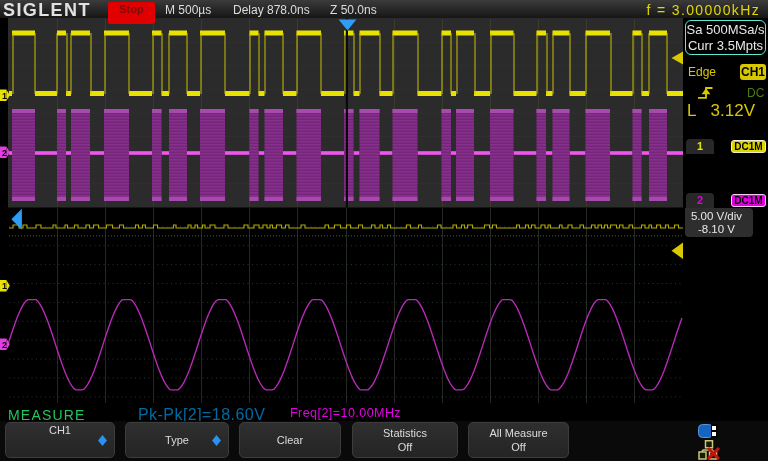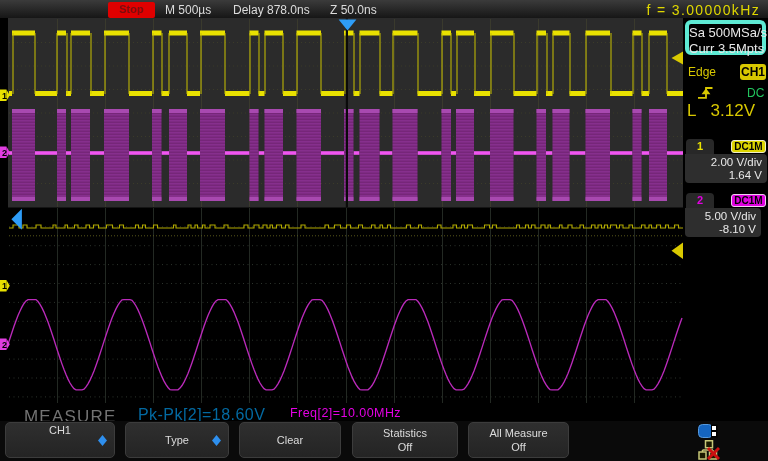--- a/index.html
+++ b/index.html
@@ -2,21 +2,21 @@
 <html><head><meta charset="utf-8"><style>
 *{margin:0;padding:0;box-sizing:border-box;}
 html,body{width:768px;height:461px;background:#000;overflow:hidden;
 font-family:"Liberation Sans",sans-serif;}
 .abs{position:absolute;}
 #topbar{position:absolute;left:0;top:0;width:768px;height:18px;
 background:linear-gradient(#3b3b3b,#161616);}
 .tb{position:absolute;top:3px;font-size:12px;color:#dcdcdc;white-space:nowrap;}
 #logo{position:absolute;left:3px;top:0px;font-size:18px;font-weight:bold;
 color:#e2e2e2;letter-spacing:1.4px;}
-#stop{position:absolute;left:108px;top:2px;width:47px;height:16px;background:#e00000;
+#stop{position:absolute;left:108px;top:2px;width:47px;height:22px;background:#e00000;
 border-radius:2px;color:#7c0c0c;font-weight:bold;font-size:11px;text-align:center;line-height:14px;}
 #ftext{position:absolute;right:8px;top:2px;font-size:14px;letter-spacing:1.35px;color:#e0d800;}
 #sidebar{position:absolute;left:683px;top:18px;width:85px;height:443px;background:#000;}
 .sb{position:absolute;white-space:nowrap;}
 #measure{position:absolute;left:0;top:404px;width:683px;height:17px;background:#000;}
 #btnrow{position:absolute;left:0;top:421px;width:768px;height:40px;background:#0a0a0a;}
 .btn{position:absolute;top:1px;height:36px;background:linear-gradient(#2f2f2f,#242424);
 border:1px solid #3c3c3c;border-radius:5px;color:#dcdcdc;font-size:11px;text-align:center;}
 .b1{margin-top:3px;line-height:14px;}
 .b2{line-height:14px;}
@@ -261,53 +261,52 @@
     <polygon points="6.4,128.5 9.8,134.25 6.4,140.0" fill="#e23ee2"></polygon>
 <text x="2" y="137.8" font-size="9" font-weight="bold" fill="#000" font-family="Liberation Sans, sans-serif">2</text>
 <rect x="0" y="262.0" width="6.4" height="11.5" fill="#e9e100"></rect>
     <polygon points="6.4,262.0 9.8,267.75 6.4,273.5" fill="#e9e100"></polygon>
 <text x="2" y="271.3" font-size="9" font-weight="bold" fill="#000" font-family="Liberation Sans, sans-serif">1</text>
 <rect x="0" y="320.5" width="6.4" height="11.5" fill="#e23ee2"></rect>
     <polygon points="6.4,320.5 9.8,326.25 6.4,332.0" fill="#e23ee2"></polygon>
 <text x="2" y="329.8" font-size="9" font-weight="bold" fill="#000" font-family="Liberation Sans, sans-serif">2</text>
 </svg>
 <div id="topbar">
+<div id="logo">SIGLENT</div>
 <div id="stop">Stop</div>
 <div class="tb" style="left:165px">M 500µs</div>
 <div class="tb" style="left:233px">Delay 878.0ns</div>
 <div class="tb" style="left:330px">Z 50.0ns</div>
 <div id="ftext">f = 3.00000kHz</div>
 </div>
 <div id="sidebar">
-<div class="sb" style="left:2px;top:2px;width:81px;height:35px;border:4px solid #5eead4;
+<div class="sb" style="left:2px;top:2px;width:81px;height:35px;border:1px solid #5eead4;
 border-radius:6px;color:#e8e8e8;font-size:13px;text-align:center;line-height:16px;padding-top:1px">Sa 500MSa/s<br>Curr 3.5Mpts</div>
 <div class="sb" style="left:5px;top:47px;color:#d8c800;font-size:12px">Edge</div>
 <div class="sb" style="left:57px;top:46px;width:26px;height:16px;background:#d8c800;
 border-radius:3px;color:#000;font-weight:bold;font-size:12px;text-align:center;line-height:16px">CH1</div>
 <svg class="sb" style="left:14px;top:67px" width="16" height="14" viewBox="0 0 16 14">
 <polyline points="1,12.8 9,12.8 9,3 15.5,3" fill="none" stroke="#d8c800" stroke-width="1.8"></polyline>
 <polygon points="4.6,9.2 13.4,9.2 9,3.2" fill="#d8c800"></polygon>
 </svg>
-<div class="sb" style="left:64px;top:68px;color:#22c55e;font-size:12px">DC</div>
+<div class="sb" style="left:64px;top:68px;color:#4d7c0f;font-size:12px">DC</div>
 <div class="sb" style="left:4px;top:83px;color:#d8c800;font-size:17px">L&nbsp;&nbsp;&nbsp;3.12V</div>
 <div class="sb" style="left:3px;top:121px;width:28px;height:15px;background:#282828;
 border-radius:4px 4px 0 0;color:#e9e100;font-size:11px;font-weight:bold;text-align:center;line-height:15px">1</div>
 <div class="sb" style="left:48px;top:122px;width:35px;height:13px;background:#ddd500;
 border:1px solid #eeeecc;border-radius:3px;color:#000;font-weight:bold;font-size:10px;text-align:center;line-height:11px">DC1M</div>
-<div class="sb" style="left:2px;top:135.5px;width:82px;height:29px;background:#2e2e2e;
-border-radius:0 4px 4px 4px;color:#e8e8e8;font-size:11.5px;text-align:right;padding:2px 5px 0 0;line-height:13px">2.00 V/div<br>1.64 V</div>
 <div class="sb" style="left:3px;top:175px;width:28px;height:15px;background:#282828;
 border-radius:4px 4px 0 0;color:#e000e0;font-size:11px;font-weight:bold;text-align:center;line-height:15px">2</div>
 <div class="sb" style="left:48px;top:176px;width:35px;height:13px;background:#e000e0;
 border:1px solid #eeccee;border-radius:3px;color:#000;font-weight:bold;font-size:10px;text-align:center;line-height:11px">DC1M</div>
-<div class="sb" style="left:2px;top:189.5px;width:76px;height:29px;background:#2e2e2e;
-border-radius:0 4px 4px 4px;color:#e8e8e8;font-size:11.5px;text-align:right;padding:2px 5px 4px 0;line-height:13px">5.00 V/div<br>-8.10 V</div>
+<div class="sb" style="left:2px;top:189.5px;width:68px;height:29px;background:#2e2e2e;
+border-radius:0 4px 4px 4px;color:#e8e8e8;font-size:11.5px;text-align:center;padding:2px 5px 4px 0;line-height:13px">5.00 V/div<br>-8.10 V</div>
 </div>
 <div id="measure">
-<div class="abs" style="left:24px;top:2.5px;font-size:17px;letter-spacing:1.2px;color:#737373">MEASURE</div>
+<div class="abs" style="left:8px;top:2.5px;font-size:14px;letter-spacing:1.2px;color:#22c55e">MEASURE</div>
 <div class="abs" style="left:138px;top:2px;font-size:16px;letter-spacing:0.45px;color:#0369a1">Pk-Pk[2]=18.60V</div>
 <div class="abs" style="left:290px;top:2px;font-size:12.5px;letter-spacing:0.45px;color:#e400e4">Freq[2]=10.00MHz</div>
 </div>
 <div id="btnrow">
 <div class="btn" style="left:5px;width:110px">
       <div class="b2">CH1</div>
 <svg class="dia" width="9" height="11">
         <polygon points="4.5,0 9,5.5 4.5,11 0,5.5" fill="#2e8fee"></polygon>
       </svg>
     </div>

